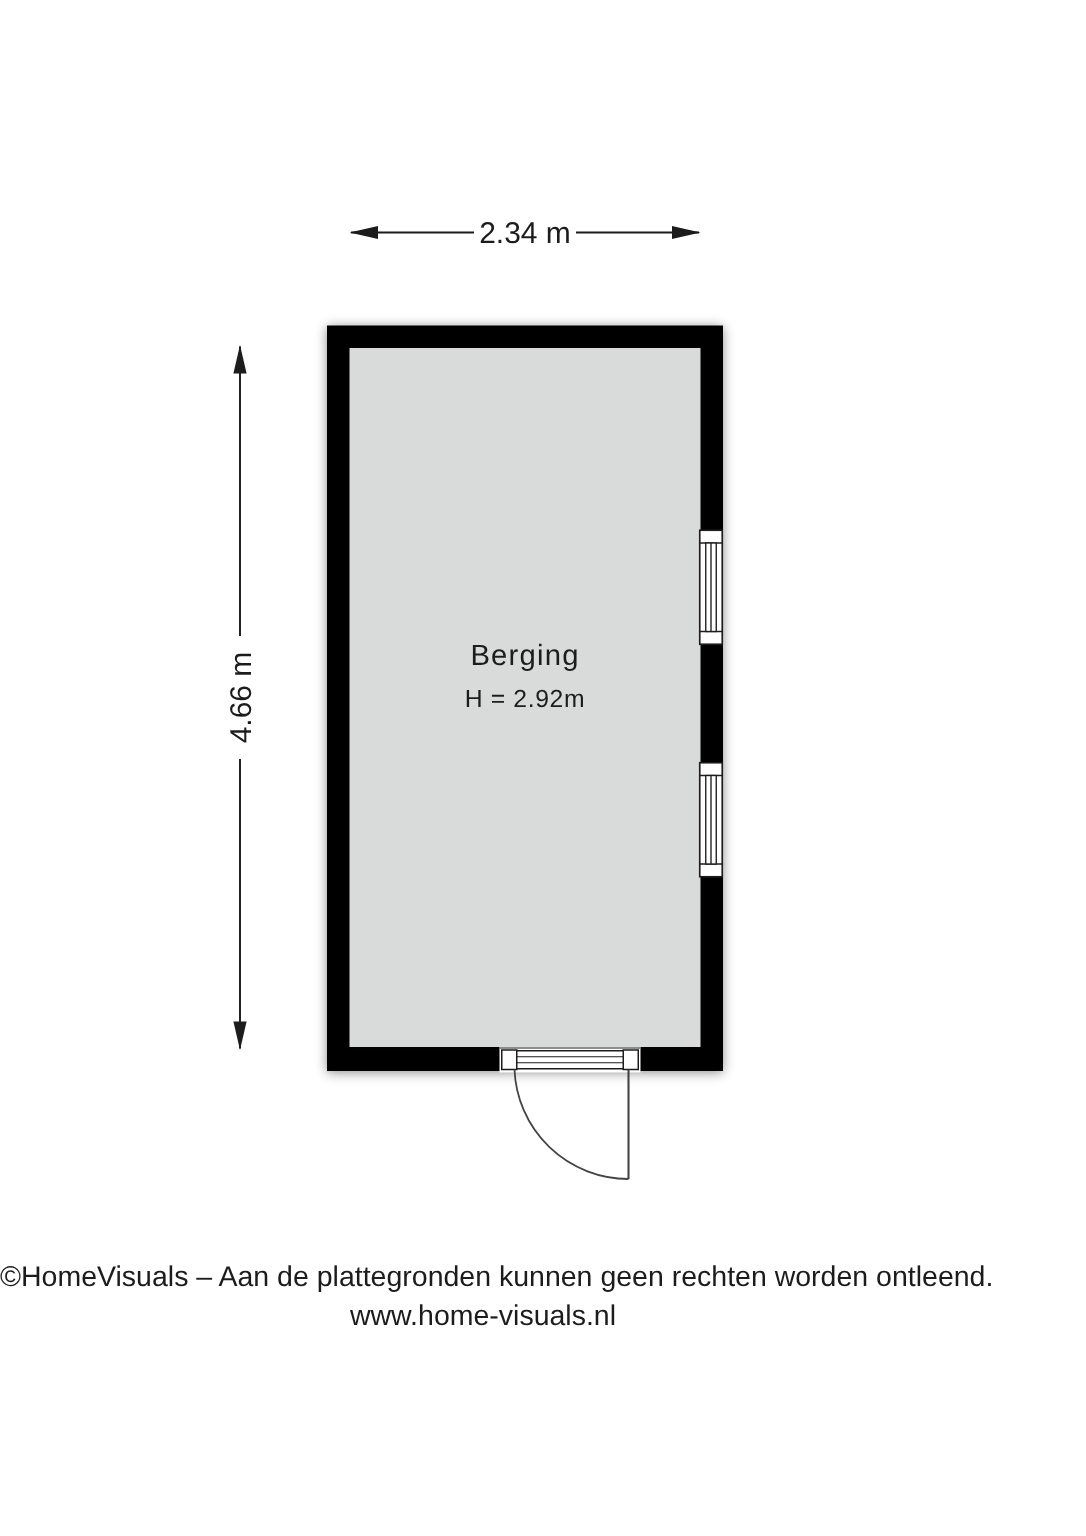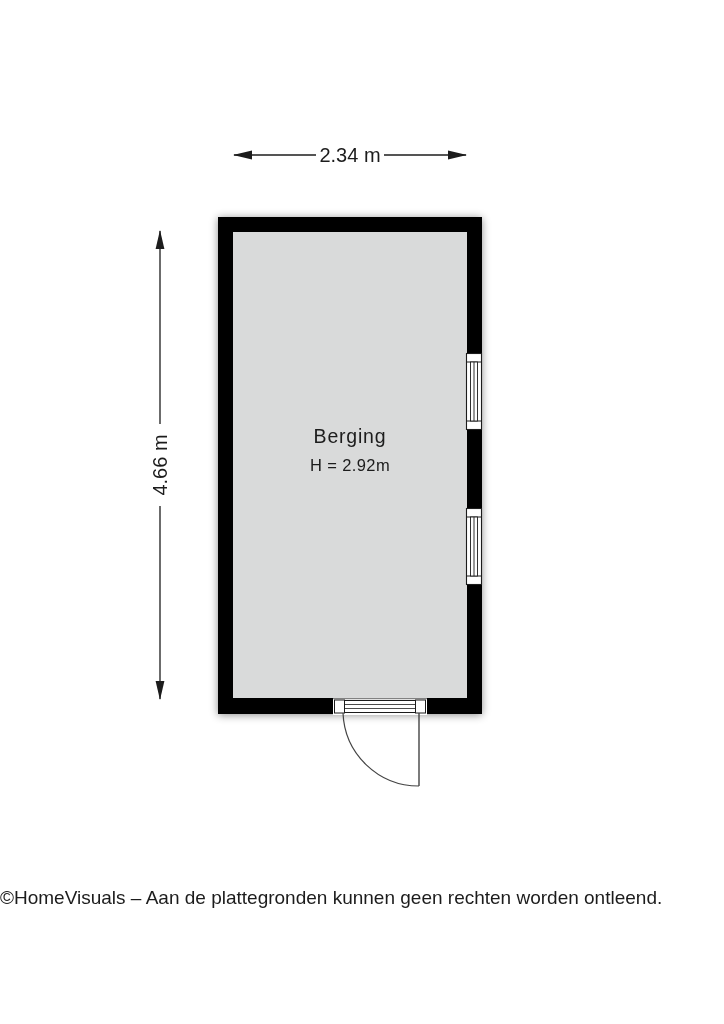--- a/index.html
+++ b/index.html
@@ -18,21 +18,20 @@
   }
   .footer {
     position: absolute;
     left: 0; top: 839px;
     width: 644px;
     text-align: center;
     color: #1c1c1c;
     font-size: 19px;
     line-height: 26px;
     white-space: nowrap;
-    margin-top: 46px;
   }
 </style>
 </head>
 <body>
 
 <svg class="plan-svg" width="724" height="1024" viewBox="0 0 724 1024">
 
   <g class="walls-shadow">
     <rect x="218" y="217" width="264" height="497" fill="#000000"></rect>
   </g>
@@ -82,13 +81,14 @@
     <polygon points="160,700 155.6,681 164.4,681" fill="#1c1c1c" stroke="none"></polygon>
   </g>
   <text font-size="20" text-anchor="middle" transform="translate(167,465) rotate(-90)">4.66 m</text>
 
   <text x="350" y="443" font-size="19.5" text-anchor="middle" letter-spacing="0.8">Berging</text>
   <text x="350" y="471" font-size="16.5" text-anchor="middle" letter-spacing="0.4">H = 2.92m</text>
 </svg>
 
 <div class="footer">
   <div>©HomeVisuals – Aan de plattegronden kunnen geen rechten worden ontleend.</div>
+  <div>www.home-visuals.nl</div>
 </div>
 
 </body></html>

